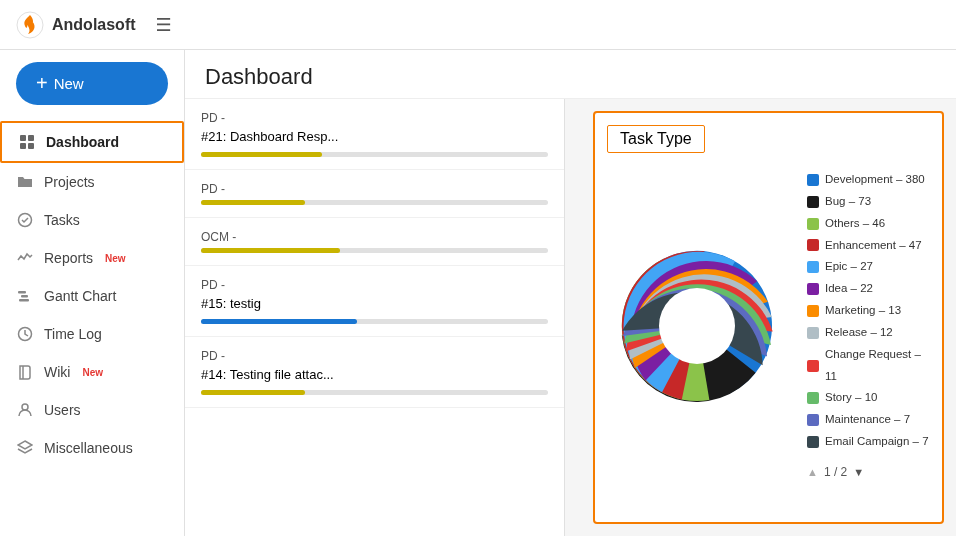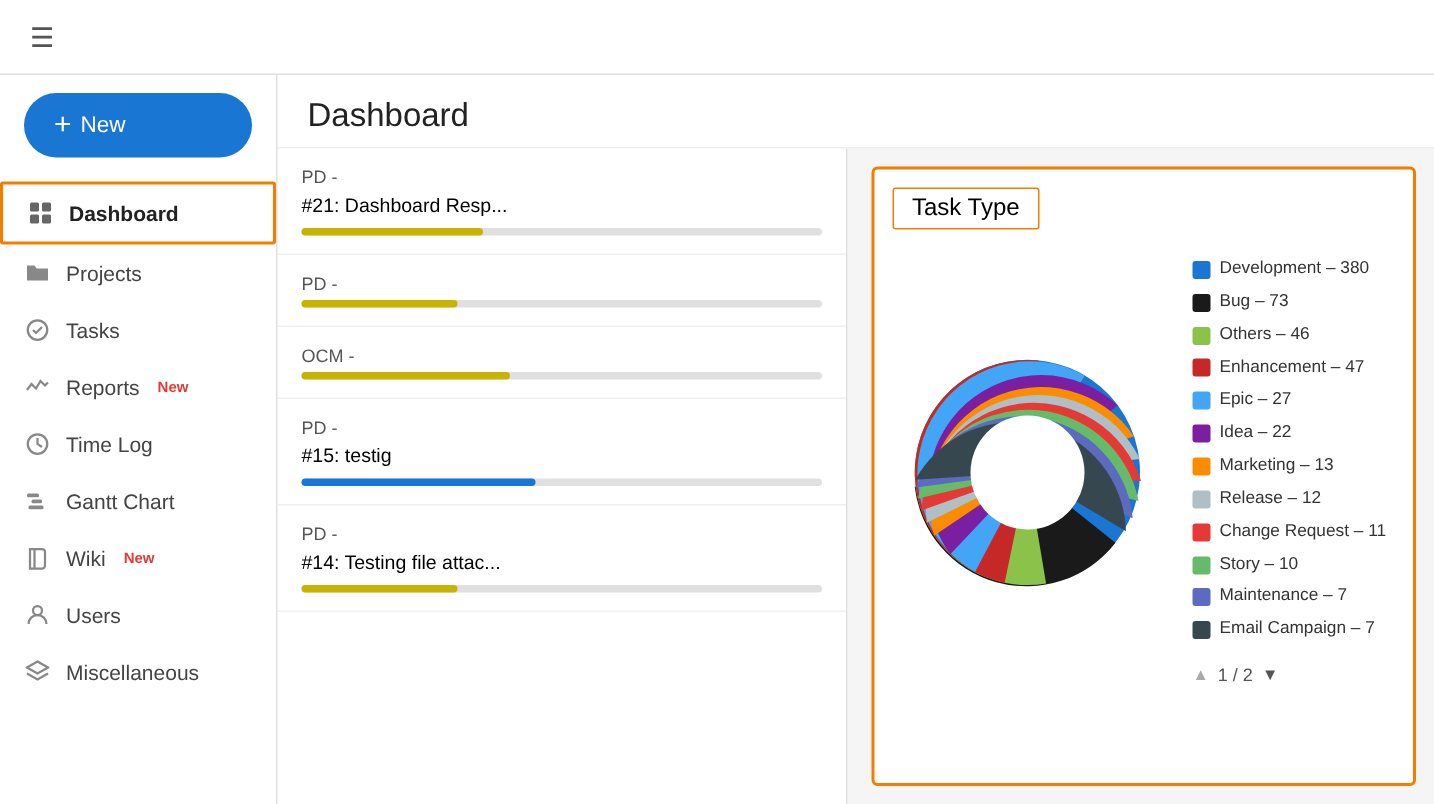--- a/index.html
+++ b/index.html
@@ -123,21 +123,21 @@
     .content-title {
       font-size: 22px;
       font-weight: 500;
       color: #222;
     }
     .content-body {
       flex: 1;
       display: flex;
       overflow: hidden;
       padding: 0;
-      gap: 4px;
+      gap: 16px;
     }
 
     
     .tasks-panel {
       width: 380px;
       background: #fff;
       border-right: 1px solid #e0e0e0;
       overflow-y: auto;
       flex-shrink: 0;
     }
@@ -236,20 +236,28 @@
     }
     .pagination-triangle-down {
       color: #555;
       font-size: 11px;
     }
   </style>
 </head>
 <body>
 
 <header class="header">
+  <div class="header-logo">
+
+    <svg class="logo-icon" viewBox="0 0 28 28">
+      <circle cx="14" cy="14" r="13" fill="#fff" stroke="#e0e0e0" stroke-width="1"></circle>
+      <path d="M14 4 C10 8, 7 10, 9 15 C10 18, 12 17, 11 14 C13 16, 15 20, 12 23 C16 22, 20 18, 18 13 C17 10, 15 11, 16 14 C18 11, 17 7, 14 4Z" fill="#f57c00"></path>
+    </svg>
+    <span class="header-title">Andolasoft</span>
+  </div>
   <button class="hamburger-btn">☰</button>
 </header>
 
 <div class="main-layout">
 
   <nav class="sidebar">
     <button class="new-btn">
       <span class="plus-icon">+</span>
       <span>New</span>
     </button>
@@ -290,37 +298,37 @@
         <svg width="16" height="16" viewBox="0 0 16 16" fill="none" stroke="#888" stroke-width="1.5">
           <polyline points="1,10 4,6 7,9 10,4 13,7 15,5"></polyline>
         </svg>
       </span>
       <span>Reports</span>
       <span class="badge-new">New</span>
     </div>
 
     <div class="nav-item">
       <span class="nav-icon">
-        <svg width="16" height="16" viewBox="0 0 16 16" fill="none" stroke="#888" stroke-width="1.5">
-          <circle cx="8" cy="8" r="6.5"></circle>
-          <polyline points="8,4 8,8 11,10"></polyline>
-        </svg>
-      </span>
-      <span>Time Log</span>
-    </div>
-
-    <div class="nav-item">
-      <span class="nav-icon">
         <svg width="16" height="16" viewBox="0 0 16 16" fill="#888">
           <rect x="1" y="3" width="8" height="2.5" rx="1"></rect>
           <rect x="4" y="7" width="7" height="2.5" rx="1"></rect>
           <rect x="2" y="11" width="10" height="2.5" rx="1"></rect>
         </svg>
       </span>
       <span>Gantt Chart</span>
+    </div>
+
+    <div class="nav-item">
+      <span class="nav-icon">
+        <svg width="16" height="16" viewBox="0 0 16 16" fill="none" stroke="#888" stroke-width="1.5">
+          <circle cx="8" cy="8" r="6.5"></circle>
+          <polyline points="8,4 8,8 11,10"></polyline>
+        </svg>
+      </span>
+      <span>Time Log</span>
     </div>
 
     <div class="nav-item">
       <span class="nav-icon">
         <svg width="16" height="16" viewBox="0 0 16 16" fill="none" stroke="#888" stroke-width="1.5">
           <path d="M3 2h8a2 2 0 012 2v9a2 2 0 01-2 2H3V2z"></path>
           <line x1="6" y1="2" x2="6" y2="15"></line>
         </svg>
       </span>
       <span>Wiki</span>

